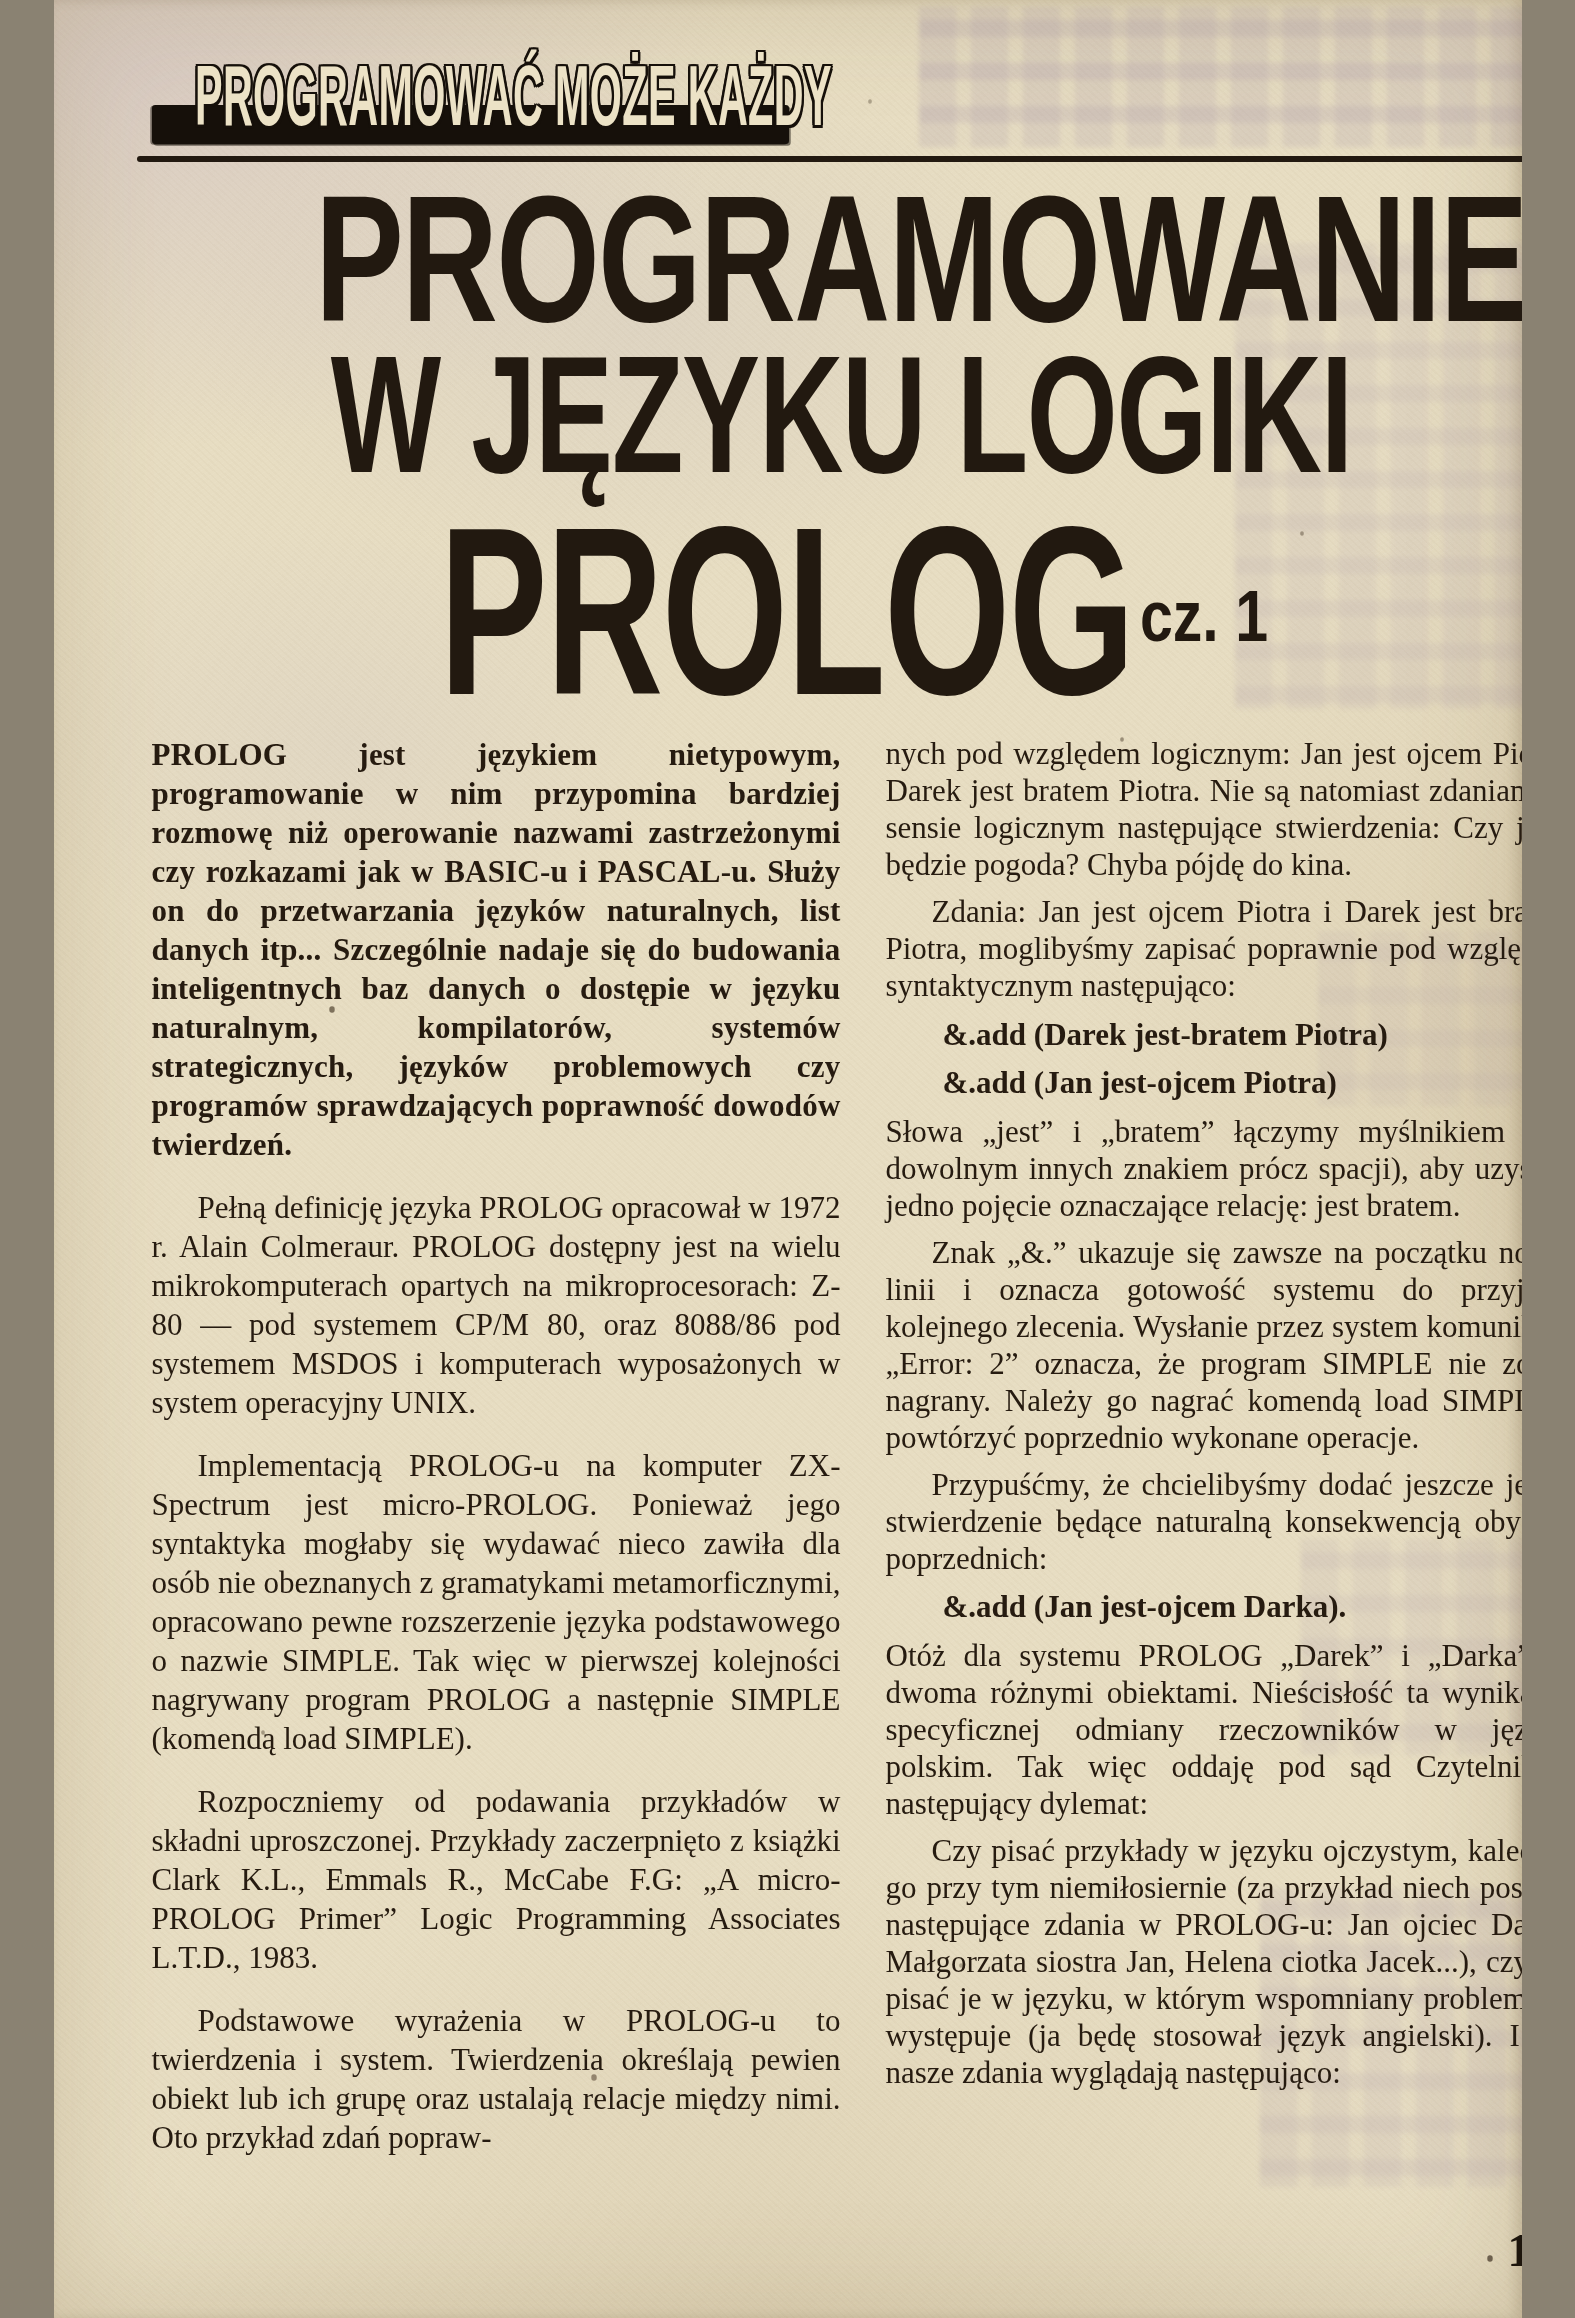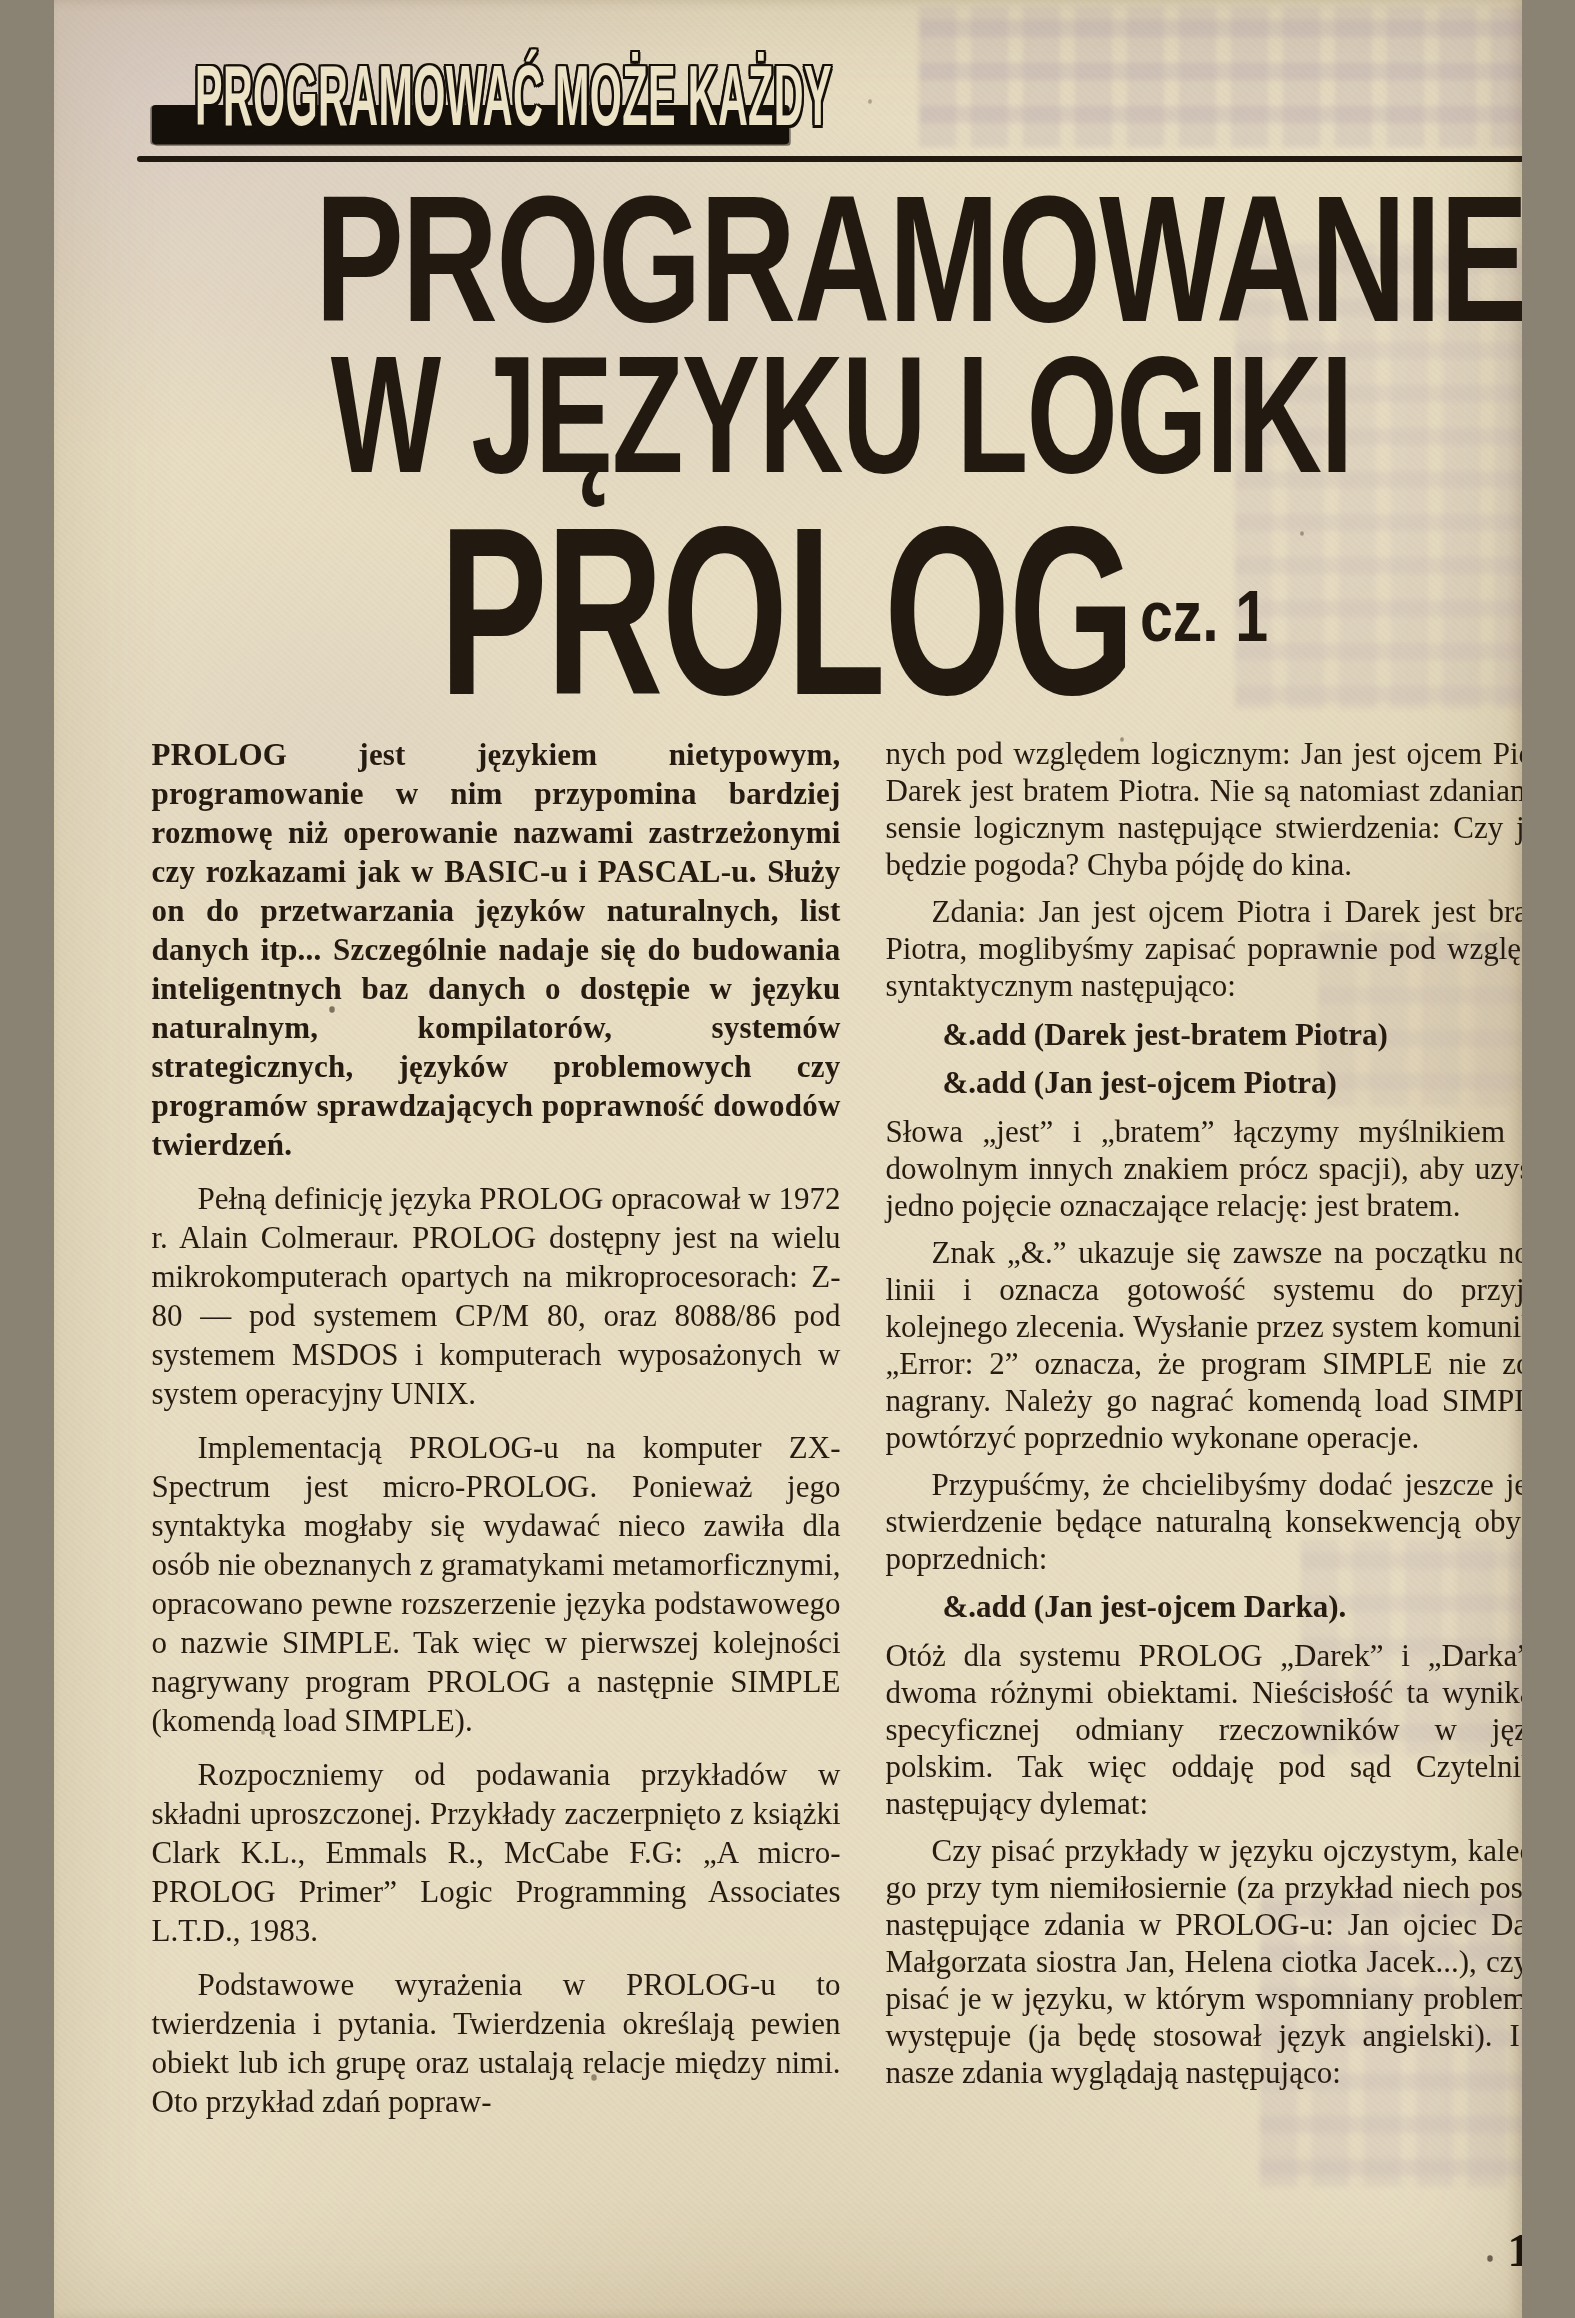--- a/index.html
+++ b/index.html
@@ -82,21 +82,21 @@
   
   .col{
     position:absolute;top:735px;width:689px;
     font-size:31px;line-height:39px;
     text-align:justify;
     color:#261b10;
   }
   .col-left{left:98px;}
   .col-right{left:832px;line-height:37px;}
   .col p{margin:0;}
-  .col p.gap{margin-top:15px;}
+  .col p.gap{margin-top:24px;}
   .col-right p.gap{margin-top:10px;}
   .col p.indent{text-indent:46px;}
   .col p.lead{font-weight:bold;letter-spacing:0.2px;}
   .col p.code{
     font-weight:bold;text-align:left;text-indent:0;
     padding-left:57px;margin:11.6px 0;
   }
 
   
   .page-number{
@@ -158,21 +158,21 @@
     <div class="t-line t2"><span>W JĘZYKU LOGIKI</span></div>
     <div class="t-line t3"><span>PROLOG</span></div>
     <div class="t-part">cz. 1</div>
   </div>
 
   <div class="col col-left">
       <p class="lead">PROLOG jest językiem nietypowym, programowanie w nim przypomina bardziej rozmowę niż operowanie nazwami zastrzeżonymi czy rozkazami jak w BASIC-u i PASCAL-u. Służy on do przetwarzania języków naturalnych, list danych itp... Szczególnie nadaje się do budowania inteligentnych baz danych o dostępie w języku naturalnym, kompilatorów, systemów strategicznych, języków problemowych czy programów sprawdzających poprawność dowodów twierdzeń.</p>
       <p class="indent gap">Pełną definicję języka PROLOG opracował w 1972 r. Alain Colmeraur. PROLOG dostępny jest na wielu mikrokomputerach opartych na mikroprocesorach: Z-80 — pod systemem CP/M 80, oraz 8088/86 pod systemem MSDOS i komputerach wyposażonych w system operacyjny UNIX.</p>
       <p class="indent gap">Implementacją PROLOG-u na komputer ZX-Spectrum jest micro-PROLOG. Ponieważ jego syntaktyka mogłaby się wydawać nieco zawiła dla osób nie obeznanych z gramatykami metamorficznymi, opracowano pewne rozszerzenie języka podstawowego o nazwie SIMPLE. Tak więc w pierwszej kolejności nagrywany program PROLOG a następnie SIMPLE (komendą load SIMPLE).</p>
       <p class="indent gap">Rozpoczniemy od podawania przykładów w składni uproszczonej. Przykłady zaczerpnięto z książki Clark K.L., Emmals R., McCabe F.G: „A micro-PROLOG Primer” Logic Programming Associates L.T.D., 1983.</p>
-      <p class="indent gap">Podstawowe wyrażenia w PROLOG-u to twierdzenia i pytania. Twierdzenia określają pewien obiekt lub ich grupę oraz ustalają relacje między nimi. Oto przykład zdań popraw-</p>
+      <p class="indent gap">Podstawowe wyrażenia w PROLOG-u to twierdzenia i system. Twierdzenia określają pewien obiekt lub ich grupę oraz ustalają relacje między nimi. Oto przykład zdań popraw-</p>
     </div>
   <div class="col col-right">
       <p class="">nych pod względem logicznym: Jan jest ojcem Piotra, Darek jest bratem Piotra. Nie są natomiast zdaniami w sensie logicznym następujące stwierdzenia: Czy jutro będzie pogoda? Chyba pójdę do kina.</p>
       <p class="indent gap">Zdania: Jan jest ojcem Piotra i Darek jest bratem Piotra, moglibyśmy zapisać poprawnie pod względem syntaktycznym następująco:</p>
       <p class="code">&amp;.add (Darek jest-bratem Piotra)</p>
       <p class="code">&amp;.add (Jan jest-ojcem Piotra)</p>
       <p class="gap">Słowa „jest” i „bratem” łączymy myślnikiem (lub dowolnym innych znakiem prócz spacji), aby uzyskać jedno pojęcie oznaczające relację: jest bratem.</p>
       <p class="indent gap">Znak „&amp;.” ukazuje się zawsze na początku nowej linii i oznacza gotowość systemu do przyjęcia kolejnego zlecenia. Wysłanie przez system komunikatu „Error: 2” oznacza, że program SIMPLE nie został nagrany. Należy go nagrać komendą load SIMPLE i powtórzyć poprzednio wykonane operacje.</p>
       <p class="indent gap">Przypuśćmy, że chcielibyśmy dodać jeszcze jedno stwierdzenie będące naturalną konsekwencją obydwu poprzednich:</p>
       <p class="code">&amp;.add (Jan jest-ojcem Darka).</p>

